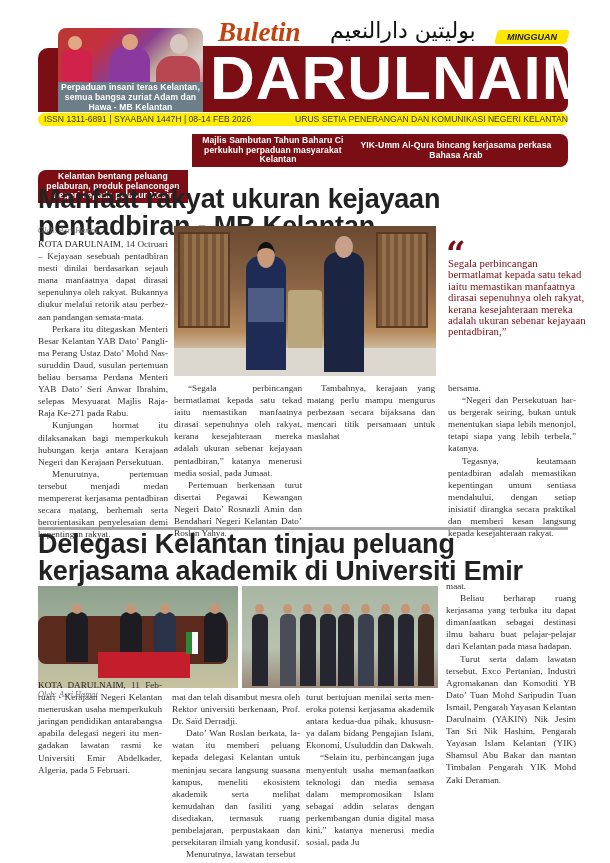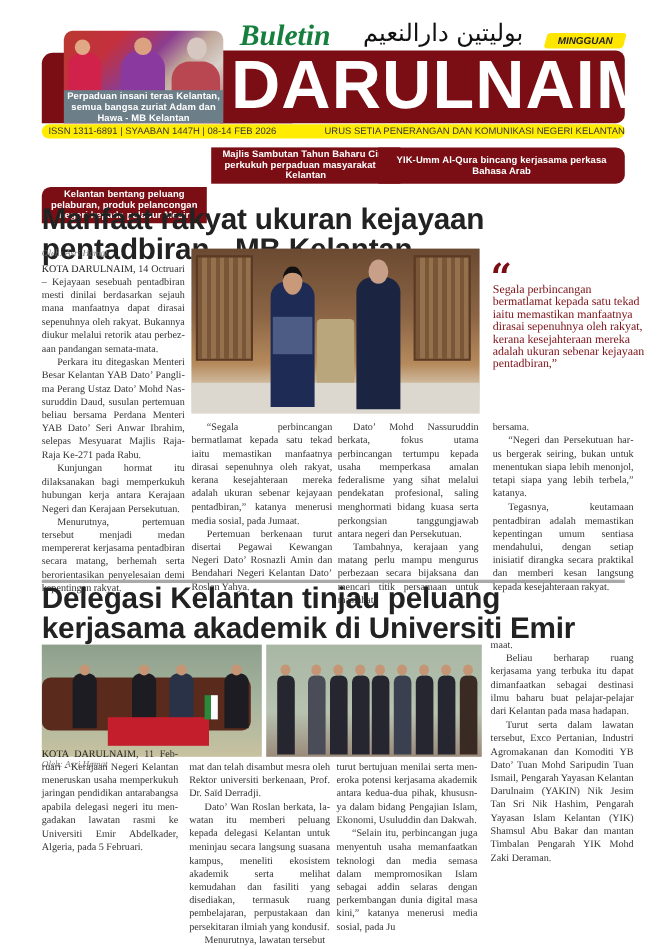--- a/index.html
+++ b/index.html
@@ -13,21 +13,21 @@
     background: linear-gradient(135deg,#b9392f 0%,#c4303e 25%,#8c3d8f 45%,#c0a79a 60%,#d9d2cc 75%,#b44a50 100%); }
   .cover-photo .p1 { position:absolute; left:4px; top:20px; width:30px; height:46px; background:#d0224a; border-radius:12px 12px 0 0; }
   .cover-photo .p2 { position:absolute; left:52px; top:18px; width:40px; height:48px; background:#8a3a9e; border-radius:16px 16px 0 0; }
   .cover-photo .p3 { position:absolute; left:98px; top:28px; width:44px; height:40px; background:#b84752; border-radius:16px 16px 0 0; }
   .cover-photo .h1 { position:absolute; left:10px; top:8px; width:14px; height:14px; background:#e1a886; border-radius:50%; }
   .cover-photo .h2 { position:absolute; left:64px; top:6px; width:16px; height:16px; background:#dca180; border-radius:50%; }
   .cover-photo .h3 { position:absolute; left:112px; top:6px; width:18px; height:20px; background:#d6c8c0; border-radius:50%; }
   .cover-caption { position:absolute; left:0; bottom:0; width:100%; height:30px; background:#6c7e88; color:#fff;
     font-family:"Liberation Sans", sans-serif; font-weight:bold; font-size:8.6px; line-height:9.8px; text-align:center; padding-top:1px; box-sizing:border-box; }
 
-  .buletin { left:218px; top:17px; font-family:"Liberation Serif", serif; font-style:italic; font-weight:bold; font-size:27px; color:#15803d; }
+  .buletin { left:218px; top:17px; font-family:"Liberation Serif", serif; font-style:italic; font-weight:bold; font-size:27px; color:#c2410c; }
   .arabic { left:330px; top:18px; font-family:"DejaVu Sans", sans-serif; font-size:22px; color:#111; direction:rtl; }
   .mingguan { left:496px; top:30px; width:72px; height:14px; background:#ffe600; transform:skewX(-15deg); border-radius:3px; }
   .mingguan-text { left:496px; top:30px; width:72px; height:14px; text-align:center; font-family:"Liberation Sans", sans-serif; font-style:italic; font-weight:bold; font-size:9px; line-height:14px; color:#222; }
   .darulnaim { left:210px; top:44px; width:358px; font-family:"Liberation Sans", sans-serif; font-weight:bold; font-size:62px; line-height:68px; color:#fff; letter-spacing:1px; text-align:center; }
 
   .issn-bar { left:38px; top:113px; width:530px; height:13px; background:#ffec00; border-radius:7px; }
   .issn-text { left:44px; top:113px; font-family:"Liberation Sans", sans-serif; font-size:8.6px; line-height:13px; color:#333; }
   .unit-text { right:42px; top:113px; font-family:"Liberation Sans", sans-serif; font-size:8.6px; line-height:13px; color:#333; }
 
   
@@ -123,21 +123,20 @@
   <div class="man1h"></div>
   <div class="man2"></div>
   <div class="man2h"></div>
 </div>
 
 <div class="abs col" style="left:174px; top:382px; width:128px;">
   <p>“Segala perbincangan bermatla­mat kepada satu tekad iaitu memas­tikan manfaatnya dirasai sepenuhn­ya oleh rakyat, kerana kesejahteraan mereka adalah ukuran sebenar ke­jayaan pentadbiran,” katanya men­erusi media sosial, pada Jumaat.</p>
   <p>Pertemuan berkenaan turut dis­ertai Pegawai Kewangan Negeri Dato’ Rosnazli Amin dan Benda­hari Negeri Kelantan Dato’ Roslan Yahya.</p>
 </div>
 <div class="abs col" style="left:307px; top:382px; width:128px;">
-  <p>Dato’ Mohd Nassuruddin berka­ta, fokus utama perbincangan ter­tumpu kepada usaha memperkasa amalan federalisme yang sihat mel­alui pendekatan profesional, saling menghormati bidang kuasa serta perkongsian tanggungjawab antara negeri dan Persekutuan.</p>
   <p>Tambahnya, kerajaan yang ma­tang perlu mampu mengurus per­bezaan secara bijaksana dan men­cari titik persamaan untuk maslahat</p>
 </div>
 
 <div class="abs quote-mark">“</div>
 <div class="abs pullquote">Segala perbincangan bermatlamat kepada satu tekad iaitu memastikan manfaatnya dirasai sepenuhnya oleh rakyat, kerana kesejahteraan mereka adalah ukuran sebenar kejayaan pentadbiran,”</div>
 
 <div class="abs col" style="left:448px; top:382px; width:128px;">
   <p class="first">bersama.</p>
   <p>“Negeri dan Persekutuan har­us bergerak seiring, bukan untuk menentukan siapa lebih menonjol, tetapi siapa yang lebih terbela,” ka­tanya.</p>
   <p>Tegasnya, keutamaan pentadbi­ran adalah memastikan kepentingan umum sentiasa mendahului, dengan setiap inisiatif dirangka secara prak­tikal dan memberi kesan langsung kepada kesejahteraan rakyat.</p>

